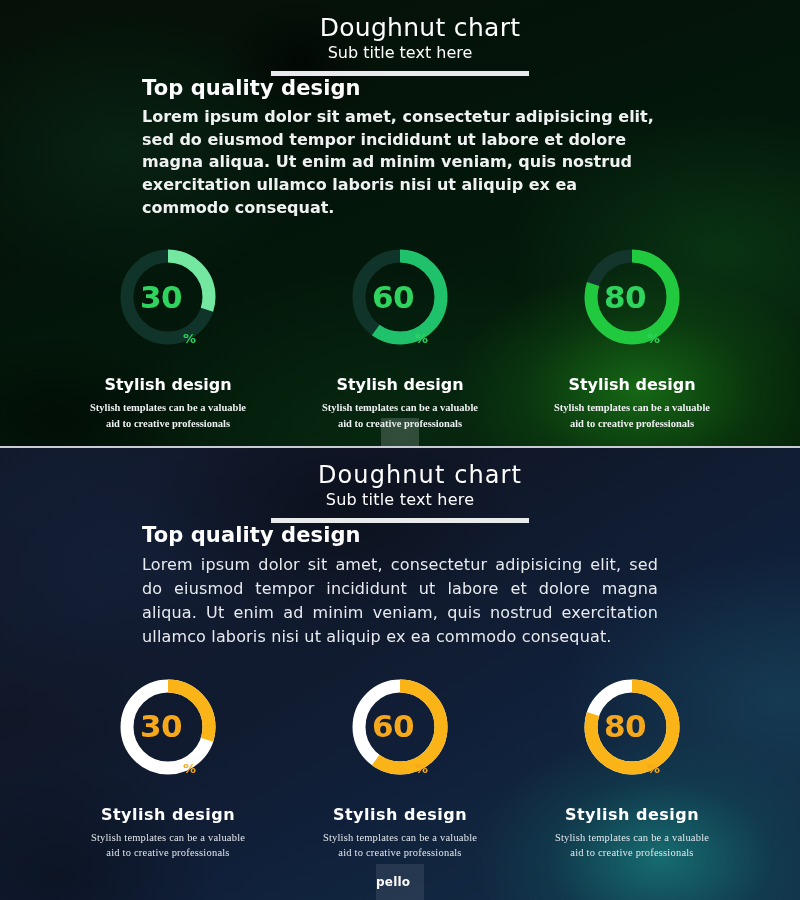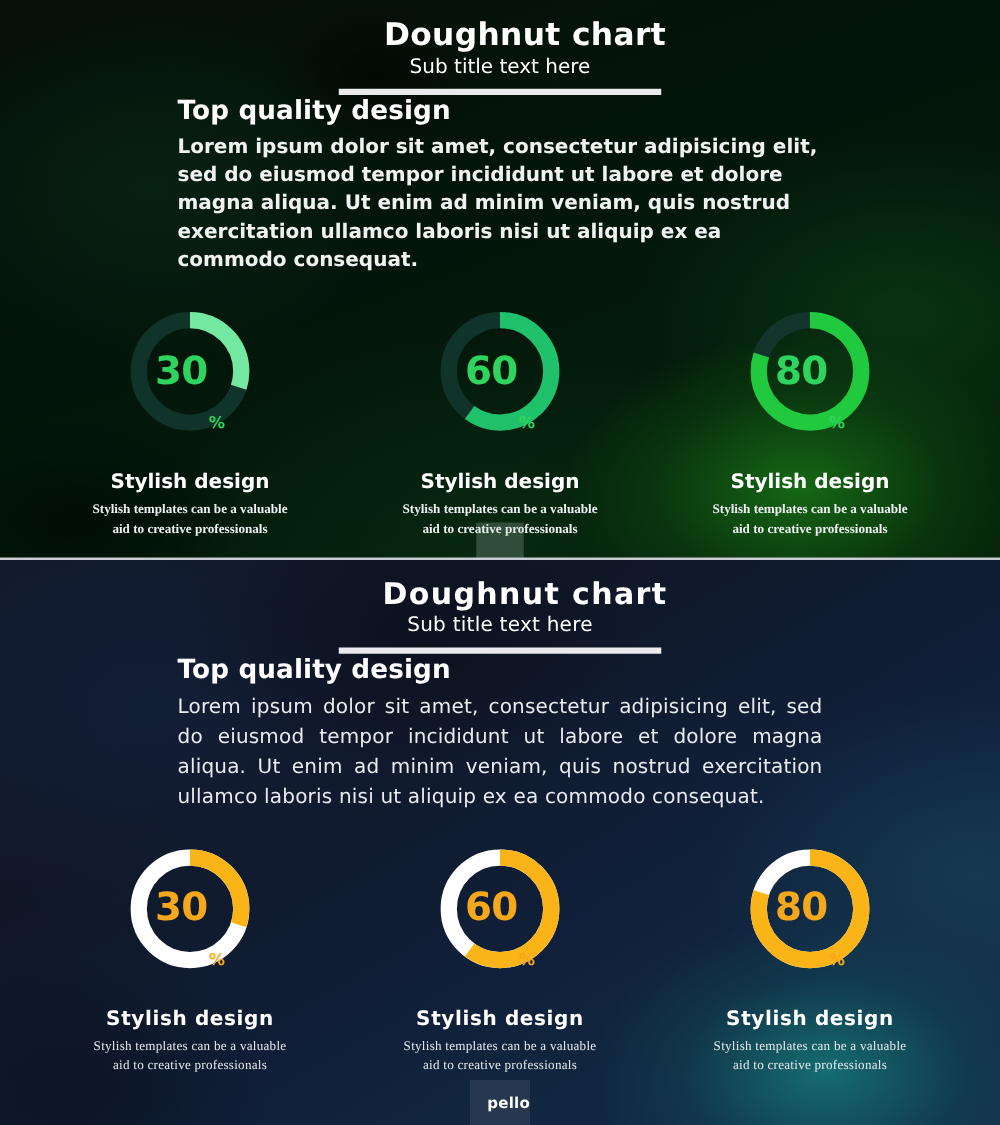--- a/index.html
+++ b/index.html
@@ -87,21 +87,21 @@
 
   
   .header {
     position: relative;
     z-index: 3;
     text-align: center;
     padding-top: 14px;
   }
   .header-title {
     font-size: 25px;
-    font-weight: bold;
+    font-weight: normal;
     color: #ffffff;
     letter-spacing: 0.3px;
     line-height: 1.12;
     padding-left: 40px;
   }
   .header-sub {
     font-size: 16px;
     color: #ffffff;
     line-height: 1.3;
     margin-top: 1px;
@@ -146,21 +146,21 @@
     letter-spacing: 0.15px;
     line-height: 1.5;
   }
 
   
   .donut-row {
     position: relative;
     z-index: 3;
     display: flex;
     justify-content: center;
-    gap: 76px;
+    gap: 60px;
     margin-top: 22px;
   }
   .donut-cell {
     width: 172px;
     text-align: center;
   }
   .donut-wrap {
     position: relative;
     width: 112px;
     height: 112px;
@@ -219,21 +219,21 @@
   .footer-logo {
     position: absolute;
     left: 50%;
     transform: translateX(-50%);
     bottom: 0;
     width: 48px;
     height: 36px;
     background: rgba(255,255,255,0.09);
     display: flex;
     align-items: center;
-    justify-content: flex-end;
+    justify-content: flex-start;
     z-index: 7;
   }
   .footer-logo-text {
     font-size: 12px;
     font-weight: bold;
     color: #ffffff;
     letter-spacing: 0.2px;
   }
 </style>
 </head>

